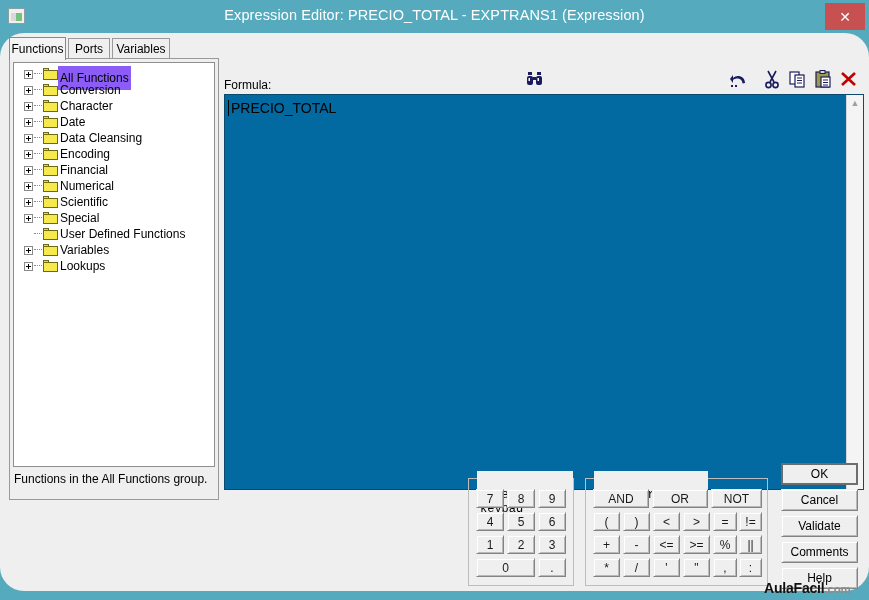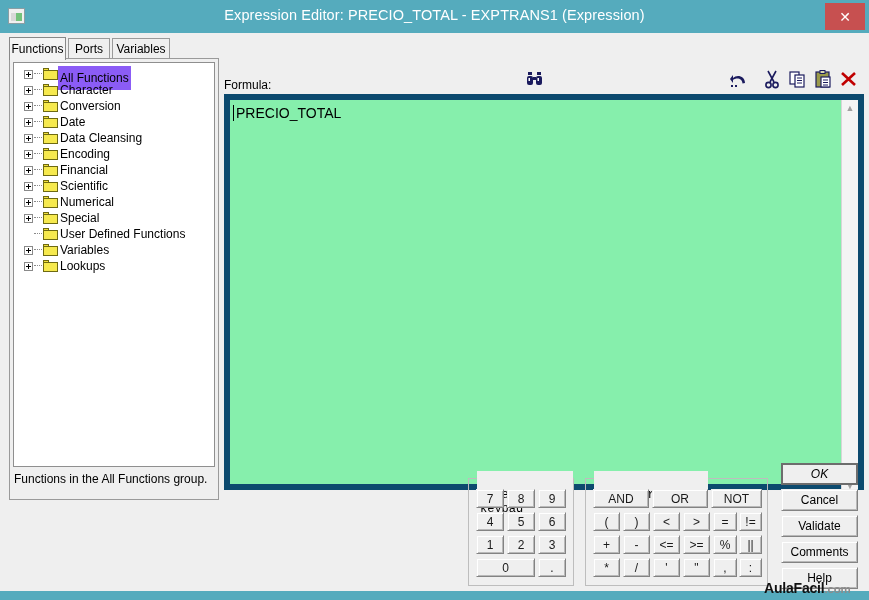--- a/index.html
+++ b/index.html
@@ -35,20 +35,21 @@
   .close-btn{
     position:absolute;right:4px;top:3px;width:40px;height:27px;
     background:#c75050;color:#fff;font-size:14px;
     display:flex;align-items:center;justify-content:center;
     cursor:pointer;
   }
   
   .client{
     position:absolute;left:0;top:33px;width:869px;height:558px;
     background:#efefef;
+    border-radius:24px;
   }
   .bottom-edge{
     position:absolute;left:0;top:591px;width:869px;height:9px;
     background:#55abbd;
   }
   
   .tabstrip{
     position:absolute;left:9px;top:5px;height:21px;
   }
   .tab{
@@ -118,21 +119,21 @@
   }
   .toolbar{
     position:absolute;left:520px;top:33px;width:345px;height:27px;
   }
   .tb-icon{
     position:absolute;top:3px;width:22px;height:20px;
     cursor:pointer;
   }
   .formula-box{
     position:absolute;left:224px;top:61px;width:640px;height:396px;
-    background:#86efac;border:6px solid #0c4a6e;
+    background:#0369a1;border:1px solid #0c4a6e;
     box-sizing:border-box;
   }
   .formula-text{
     position:absolute;left:6px;top:5px;font-size:14px;
     white-space:pre;
   }
   .caret{
     position:absolute;left:3px;top:5px;width:1px;height:16px;background:#000;
   }
   .vscroll{
@@ -170,21 +171,21 @@
   .abtn{
     position:absolute;left:781px;width:77px;height:22px;
     background:#efefef;
     border:1px solid #efefef;
     border-right-color:#838383;border-bottom-color:#838383;
     box-shadow:inset 1px 1px 0 #ffffff, inset -1px -1px 0 #b9b9b9;
     display:flex;align-items:center;justify-content:center;
     font-size:12px;box-sizing:border-box;cursor:pointer;
   }
   .abtn.default{
-    border:2px solid #6d6d6d;box-shadow:none;font-style:italic;
+    border:2px solid #6d6d6d;box-shadow:none;
   }
   
   .watermark{
     position:absolute;left:764px;top:580px;font-size:14px;
     font-weight:bold;color:#111;letter-spacing:-0.2px;
   }
   .watermark span{color:#8b8b8b;font-size:11.5px;font-weight:bold;}
 </style>
 </head>
 <body>
@@ -219,40 +220,40 @@
           <span class="lbl">All Functions</span>
         </div>
 
         <div class="tree-item">
           <span class="expander"></span>
           <span class="dots"></span>
           <span class="folder">
               <span class="tabf"></span>
               <span class="body"></span>
             </span>
+          <span class="lbl">Conversion</span>
+        </div>
+
+        <div class="tree-item">
+          <span class="expander"></span>
+          <span class="dots"></span>
+          <span class="folder">
+              <span class="tabf"></span>
+              <span class="body"></span>
+            </span>
           <span class="lbl">Character</span>
         </div>
 
         <div class="tree-item">
           <span class="expander"></span>
           <span class="dots"></span>
           <span class="folder">
               <span class="tabf"></span>
               <span class="body"></span>
             </span>
-          <span class="lbl">Conversion</span>
-        </div>
-
-        <div class="tree-item">
-          <span class="expander"></span>
-          <span class="dots"></span>
-          <span class="folder">
-              <span class="tabf"></span>
-              <span class="body"></span>
-            </span>
           <span class="lbl">Date</span>
         </div>
 
         <div class="tree-item">
           <span class="expander"></span>
           <span class="dots"></span>
           <span class="folder">
               <span class="tabf"></span>
               <span class="body"></span>
             </span>
@@ -279,31 +280,31 @@
           <span class="lbl">Financial</span>
         </div>
 
         <div class="tree-item">
           <span class="expander"></span>
           <span class="dots"></span>
           <span class="folder">
               <span class="tabf"></span>
               <span class="body"></span>
             </span>
+          <span class="lbl">Numerical</span>
+        </div>
+
+        <div class="tree-item">
+          <span class="expander"></span>
+          <span class="dots"></span>
+          <span class="folder">
+              <span class="tabf"></span>
+              <span class="body"></span>
+            </span>
           <span class="lbl">Scientific</span>
-        </div>
-
-        <div class="tree-item">
-          <span class="expander"></span>
-          <span class="dots"></span>
-          <span class="folder">
-              <span class="tabf"></span>
-              <span class="body"></span>
-            </span>
-          <span class="lbl">Numerical</span>
         </div>
 
         <div class="tree-item">
           <span class="expander"></span>
           <span class="dots"></span>
           <span class="folder">
               <span class="tabf"></span>
               <span class="body"></span>
             </span>
           <span class="lbl">Special</span>

